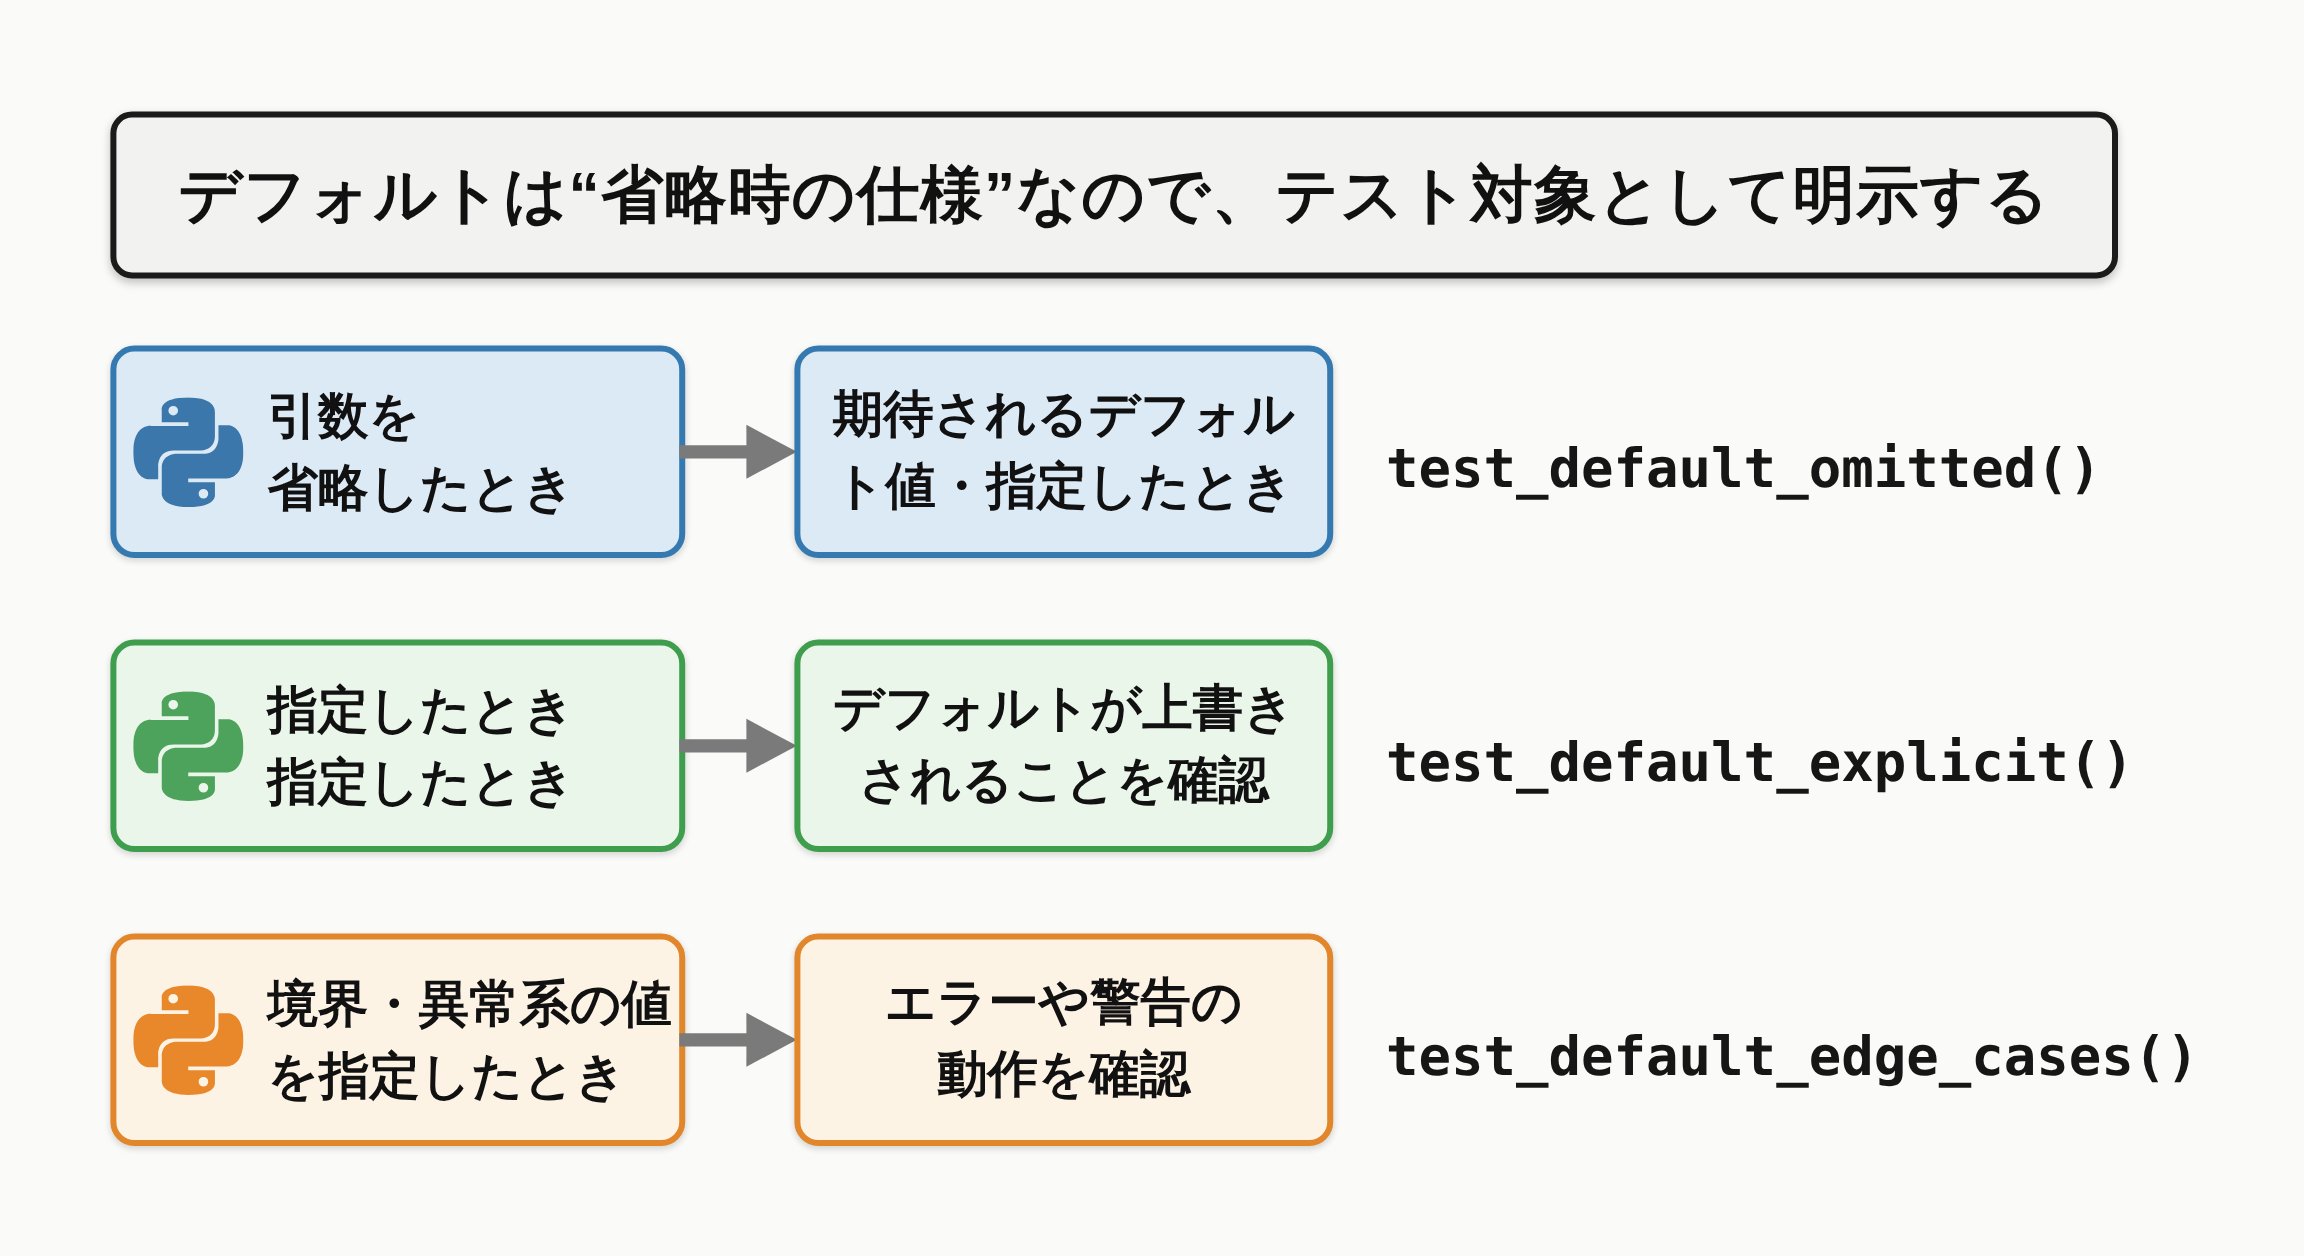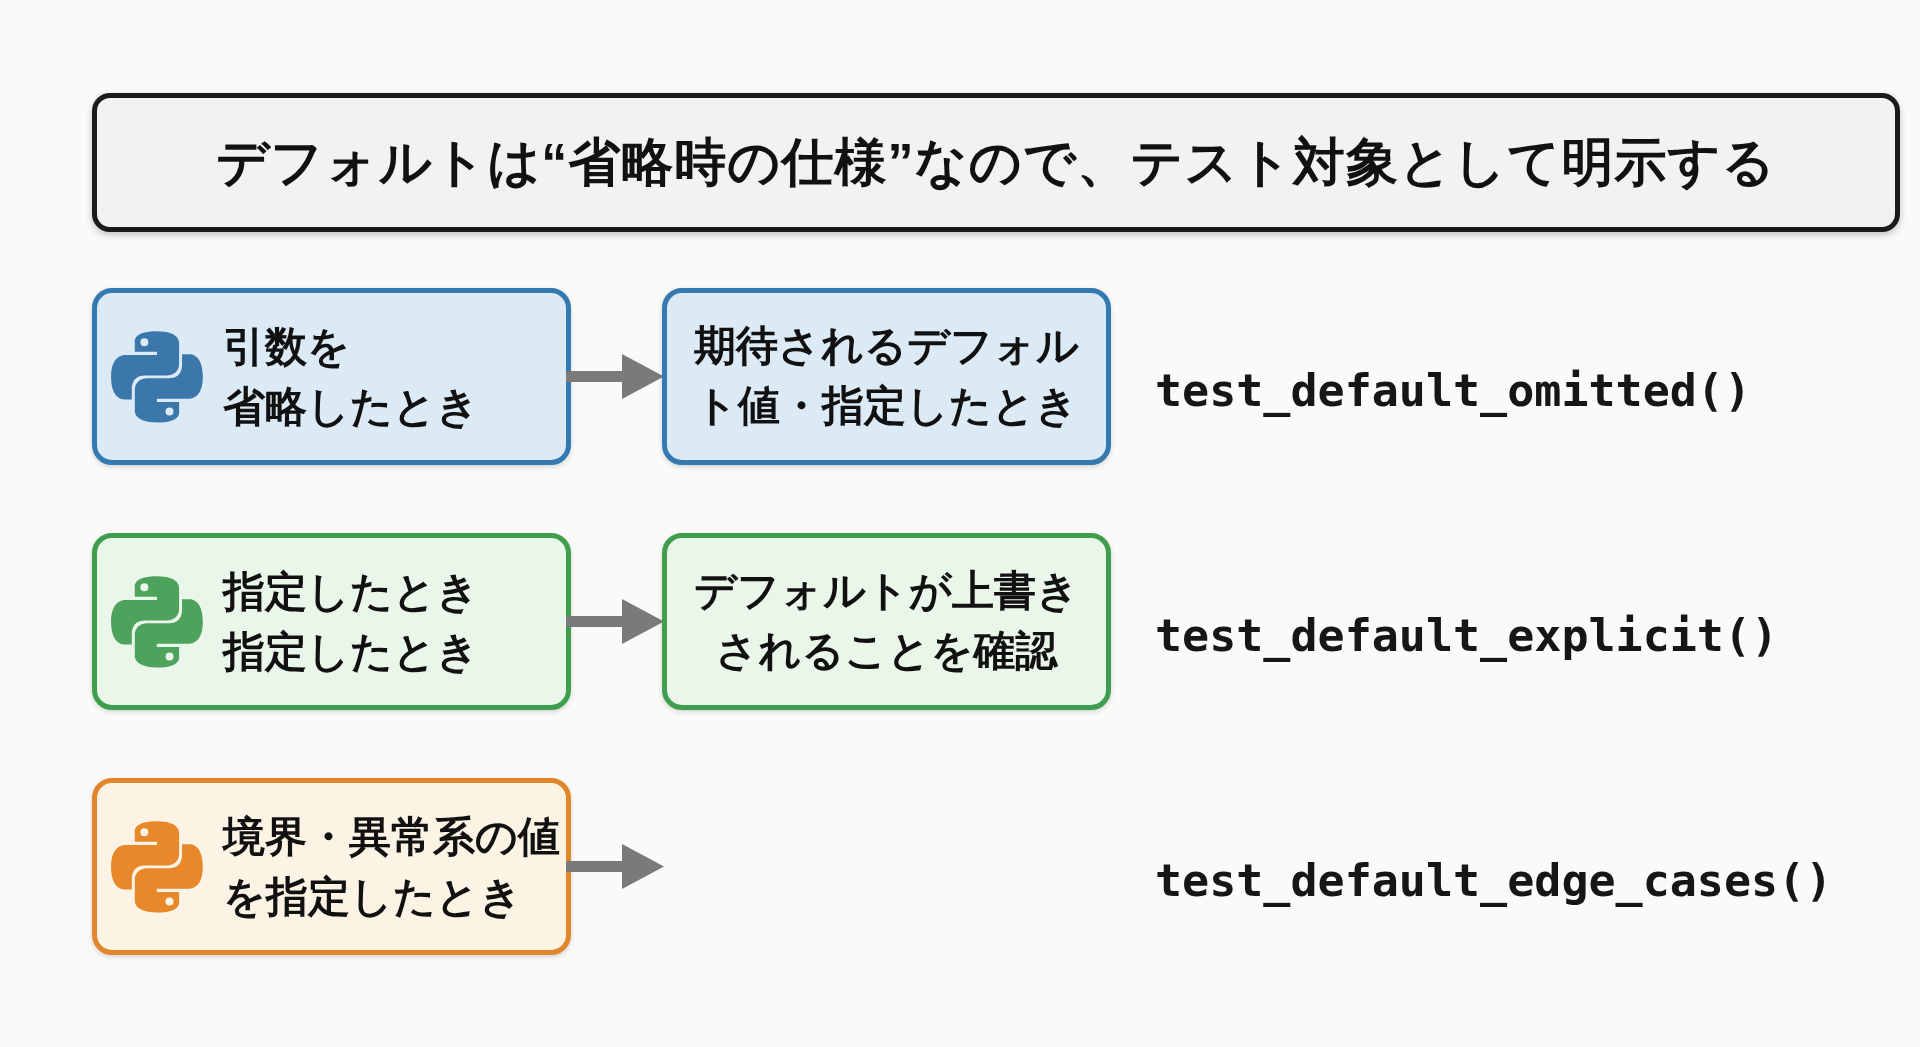--- a/index.html
+++ b/index.html
@@ -14,21 +14,21 @@
     font-family: "Liberation Sans", "DejaVu Sans", sans-serif;
     color: #111111;
     overflow: hidden;
   }
 
   
   .title-banner {
     position: absolute;
     left: 92px;
     top: 93px;
-    width: 1808px;
+    width: 1673px;
     height: 139px;
     box-sizing: border-box;
     border: 5px solid #1b1b1b;
     border-radius: 18px;
     background: #f2f2f0;
     box-shadow: 0 3px 7px rgba(0,0,0,0.22);
     display: flex;
     align-items: center;
     justify-content: center;
   }
@@ -187,14 +187,20 @@
     </svg>
     <div class="condition-text">
       <div>境界・異常系の値</div>
       <div>を指定したとき</div>
     </div>
   </div>
   <svg class="arrow" viewBox="0 0 100 57" aria-hidden="true">
     <line class="shaft" x1="0" y1="28.5" x2="60" y2="28.5"></line>
     <polygon class="head" points="56,6 98,28.5 56,51"></polygon>
   </svg>
+  <div class="box action-box">
+    <div class="action-text">
+      <div>エラーや警告の</div>
+      <div>動作を確認</div>
+    </div>
+  </div>
   <div class="test-function-name">test_default_edge_cases()</div>
 </div>
 
 </body></html>

